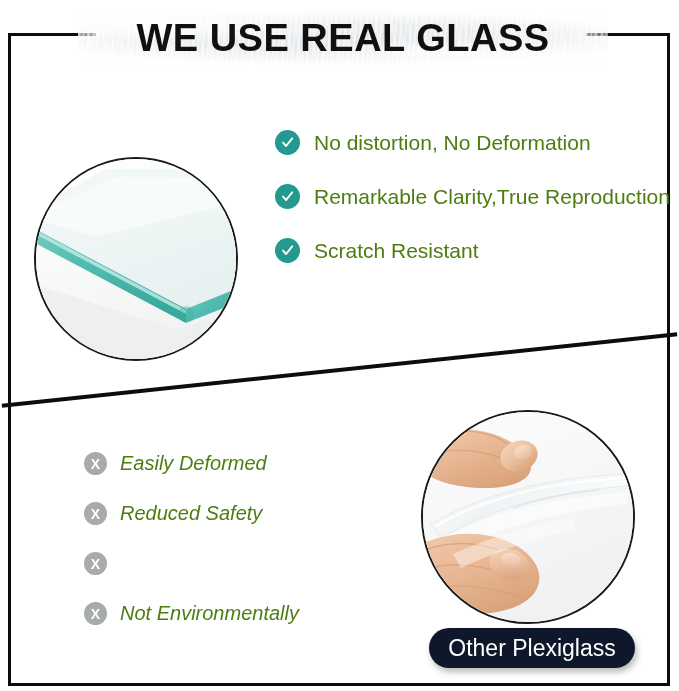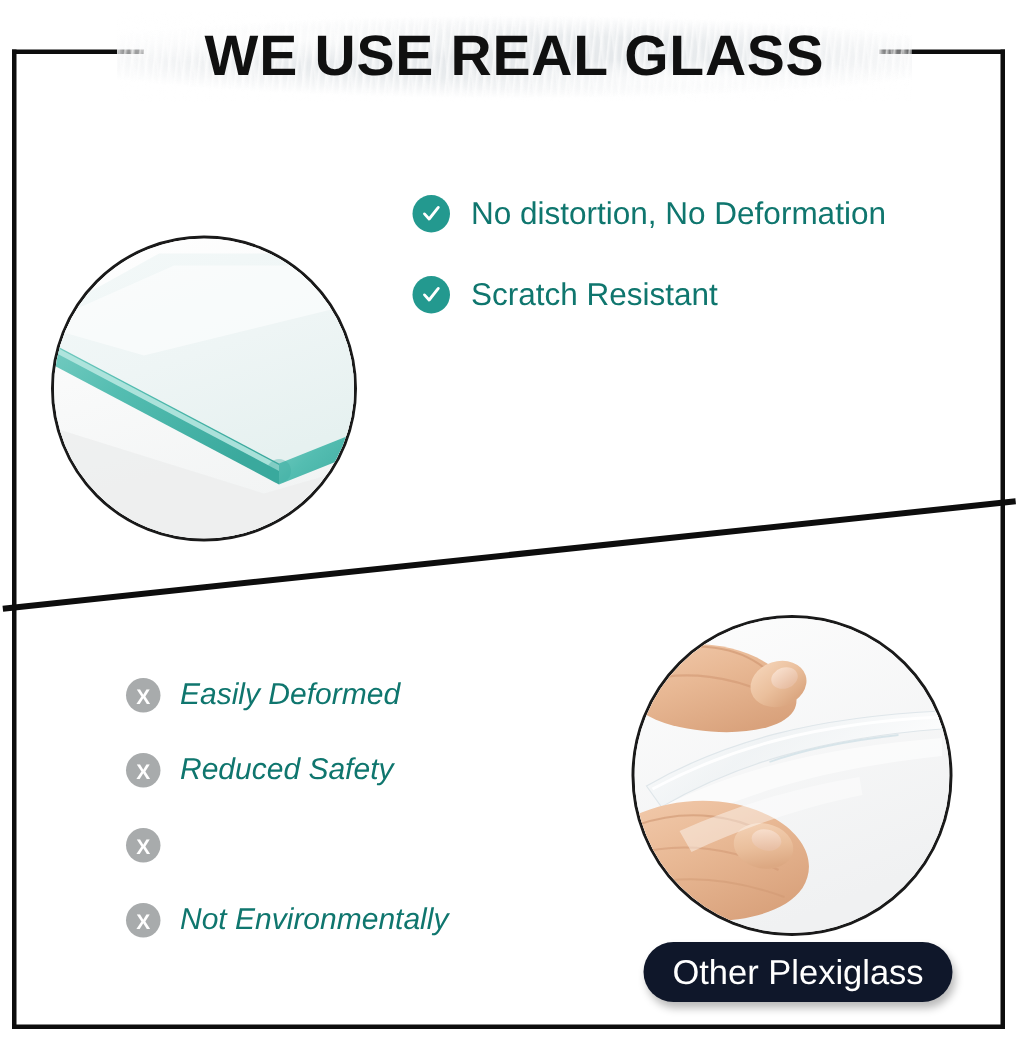--- a/index.html
+++ b/index.html
@@ -161,21 +161,21 @@
 
   .marker-cross-label {
     color: #ffffff;
     font-size: 14px;
     font-weight: bold;
     line-height: 1;
   }
 
   .feature-label {
     font-size: 21px;
-    color: #0f766e;
+    color: #4d7c0f;
     white-space: nowrap;
   }
   #list-cons .feature-label { font-size: 20px; font-style: italic; }
 </style>
 </head>
 <body>
 
 <div id="infographic">
 
   <div class="frame-seg" id="frame-top-left"></div>
@@ -232,20 +232,28 @@
 
     <div class="feature-row">
       <span class="marker marker-check">
         <svg width="15" height="15" viewBox="0 0 15 15">
           <path d="M3 7.6 L6.1 11 L12.2 3.3" fill="none" stroke="#ffffff" stroke-width="1.9" stroke-linecap="round" stroke-linejoin="round"></path>
         </svg>
       </span>
       <span class="feature-label">No distortion, No Deformation</span>
     </div>
 
+    <div class="feature-row">
+      <span class="marker marker-check">
+        <svg width="15" height="15" viewBox="0 0 15 15">
+          <path d="M3 7.6 L6.1 11 L12.2 3.3" fill="none" stroke="#ffffff" stroke-width="1.9" stroke-linecap="round" stroke-linejoin="round"></path>
+        </svg>
+      </span>
+      <span class="feature-label">Remarkable Clarity,True Reproduction</span>
+    </div>
 
     <div class="feature-row">
       <span class="marker marker-check">
         <svg width="15" height="15" viewBox="0 0 15 15">
           <path d="M3 7.6 L6.1 11 L12.2 3.3" fill="none" stroke="#ffffff" stroke-width="1.9" stroke-linecap="round" stroke-linejoin="round"></path>
         </svg>
       </span>
       <span class="feature-label">Scratch Resistant</span>
     </div>
 

